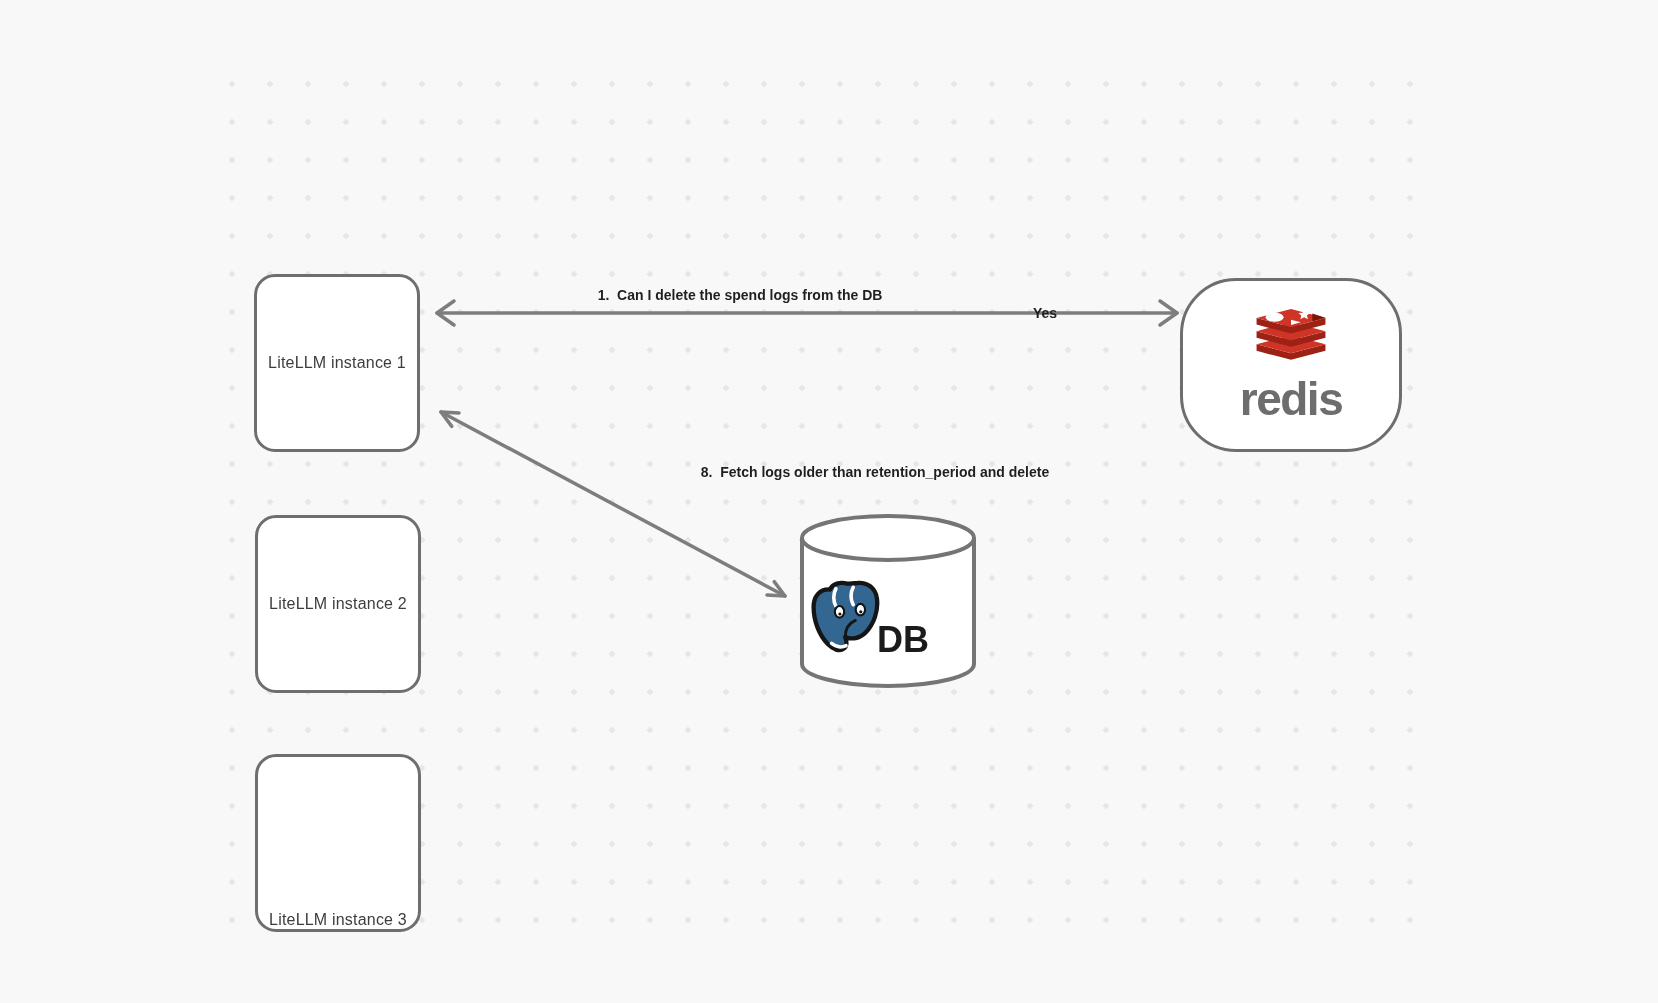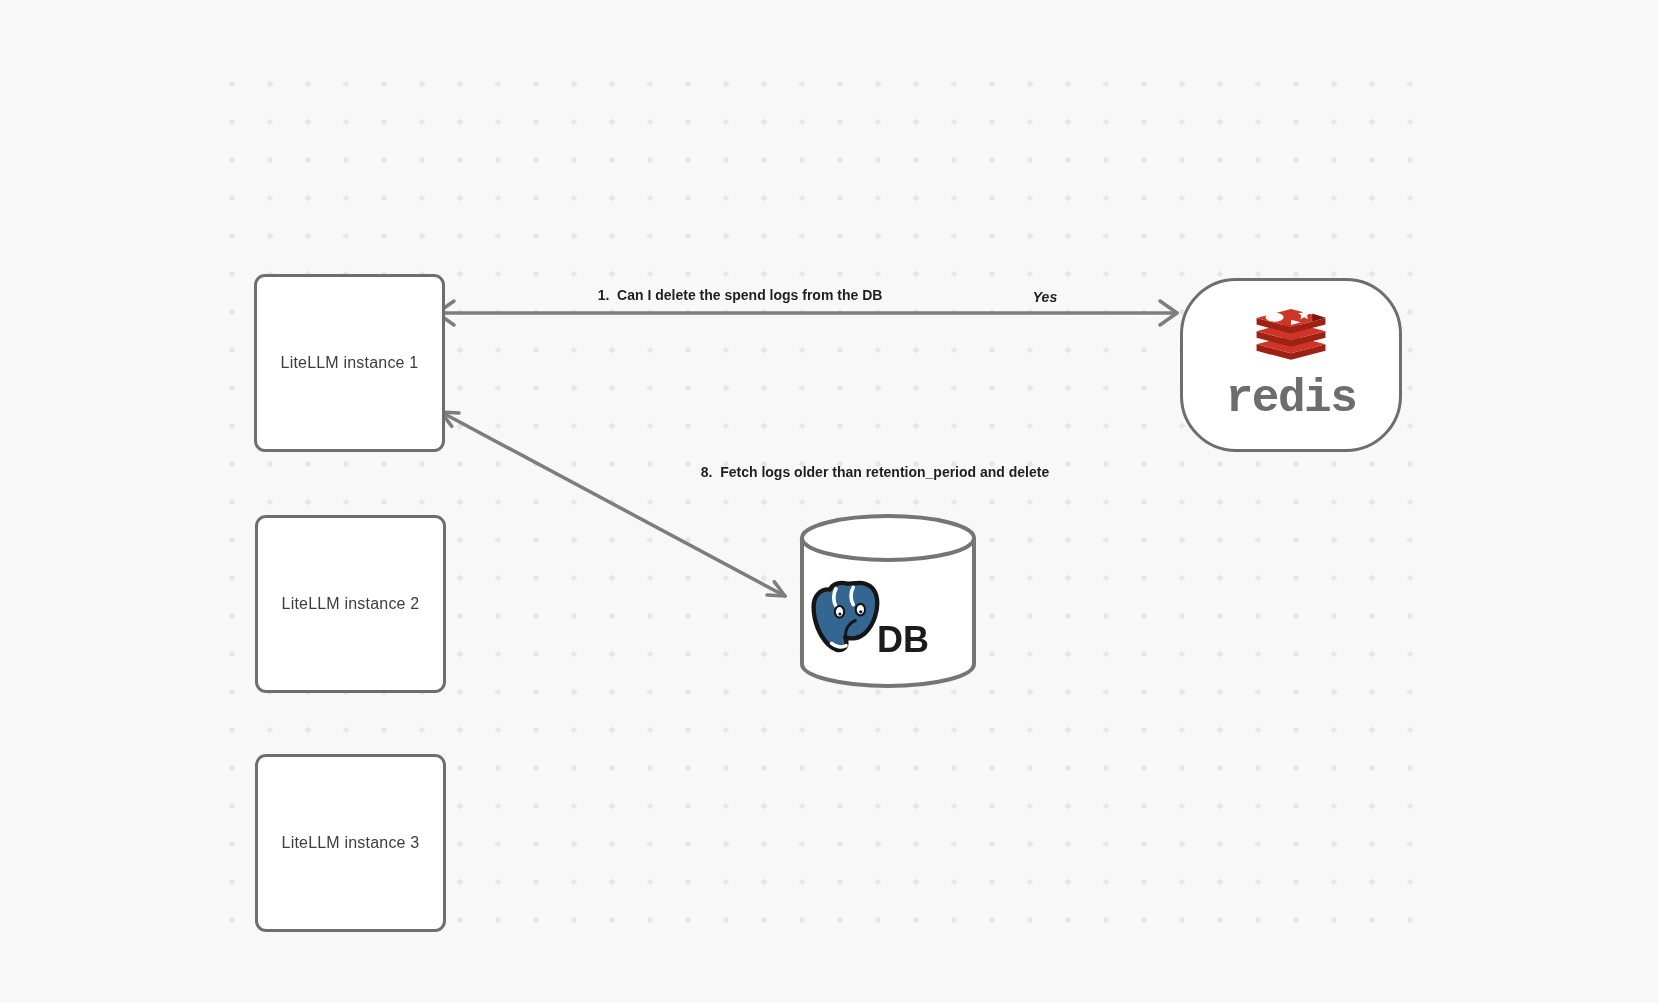--- a/index.html
+++ b/index.html
@@ -6,34 +6,34 @@
   .canvas{
     position:relative;width:1658px;height:1003px;overflow:hidden;
     background:#f8f8f8;font-family:"Liberation Sans", sans-serif;
   }
   .dots{
     position:absolute;left:213px;top:65px;width:1217px;height:874px;
     background-image:radial-gradient(circle,#e7e7e7 2.6px,rgba(0,0,0,0) 2.9px);
     background-size:38px 38px;
   }
   .node-box{
-    position:absolute;width:191px;height:178px;box-sizing:border-box;
-    background:#ffffff;border:3.5px solid #6e6e6e;border-radius:11px;
+    position:absolute;width:166px;height:178px;box-sizing:border-box;
+    background:#ffffff;border:3.5px solid #6e6e6e;border-radius:21px;
     display:flex;align-items:center;justify-content:center;
   }
   .node-box .label{
     font-size:16px;color:#3d3d3d;letter-spacing:.2px;white-space:nowrap;
   }
   .redis-node{
     position:absolute;left:1180px;top:278px;width:222px;height:174px;box-sizing:border-box;
     background:#ffffff;border:3.5px solid #6e6e6e;border-radius:56px;
     display:flex;flex-direction:column;align-items:center;justify-content:center;
   }
   .redis-wordmark{
-    font-size:46px;font-weight:700;color:#6d6d6d;letter-spacing:-1.5px;line-height:1;margin-top:3px;font-family:Liberation Mono, monospace;
+    font-size:46px;font-weight:700;color:#6d6d6d;letter-spacing:-1.5px;line-height:1;margin-top:3px;
   }
   .edge-label{
     position:absolute;transform:translateX(-50%);
     font-size:14px;font-weight:700;color:#1f1f1f;line-height:25px;
     white-space:pre;
   }
   .arrow-layer{position:absolute;left:0;top:0;pointer-events:none;}
   .db-cylinder{position:absolute;left:797px;top:512px;}
   .db-content{
     position:absolute;left:810px;top:580px;display:flex;align-items:flex-end;
@@ -65,21 +65,21 @@
       </g>
     </g>
   </svg>
 
   <div class="node-box" style="left:254px;top:274px;">
     <span class="label">LiteLLM instance 1</span>
   </div>
   <div class="node-box" style="left:255px;top:515px;">
     <span class="label">LiteLLM instance 2</span>
   </div>
-  <div class="node-box" style="left:255px;top:754px;">
+  <div class="node-box" style="left:255px;top:754px;align-items:flex-end;">
     <span class="label">LiteLLM instance 3</span>
   </div>
 
   <div class="redis-node">
     <svg width="82" height="64" viewBox="0 0 100 78">
 
       <path d="M8,43 L8,51 L50,62 L92,51 L92,43 L50,54 Z" fill="#9d2114"></path>
       <path d="M50,32 L92,43 L50,54 L8,43 Z" fill="#ce3527"></path>
 
       <path d="M8,27 L8,35 L50,46 L92,35 L92,27 L50,38 Z" fill="#9d2114"></path>
@@ -111,16 +111,16 @@
       <ellipse cx="41" cy="44" rx="6.5" ry="8" fill="#ffffff" stroke="#151515" stroke-width="3"></ellipse>
       <circle cx="41.5" cy="47" r="2.2" fill="#151515"></circle>
       <ellipse cx="70" cy="41" rx="6.5" ry="8" fill="#ffffff" stroke="#151515" stroke-width="3"></ellipse>
       <circle cx="70.5" cy="44" r="2.2" fill="#151515"></circle>
       <path d="M30,88 C36,93 44,94 50,91" fill="none" stroke="#ffffff" stroke-width="5" stroke-linecap="round"></path>
     </svg>
     <span class="db-label">DB</span>
   </div>
 
   <div class="edge-label" style="left:740px;top:283px;">1.  Can I delete the spend logs from the DB</div>
-  <div class="edge-label" style="left:1045px;top:285px;font-style:italic;">Yes</div>
+  <div class="edge-label" style="left:1045px;top:301px;">Yes</div>
   <div class="edge-label" style="left:875px;top:460px;">8.  Fetch logs older than retention_period and delete</div>
 
 </div>
 
 </body></html>

